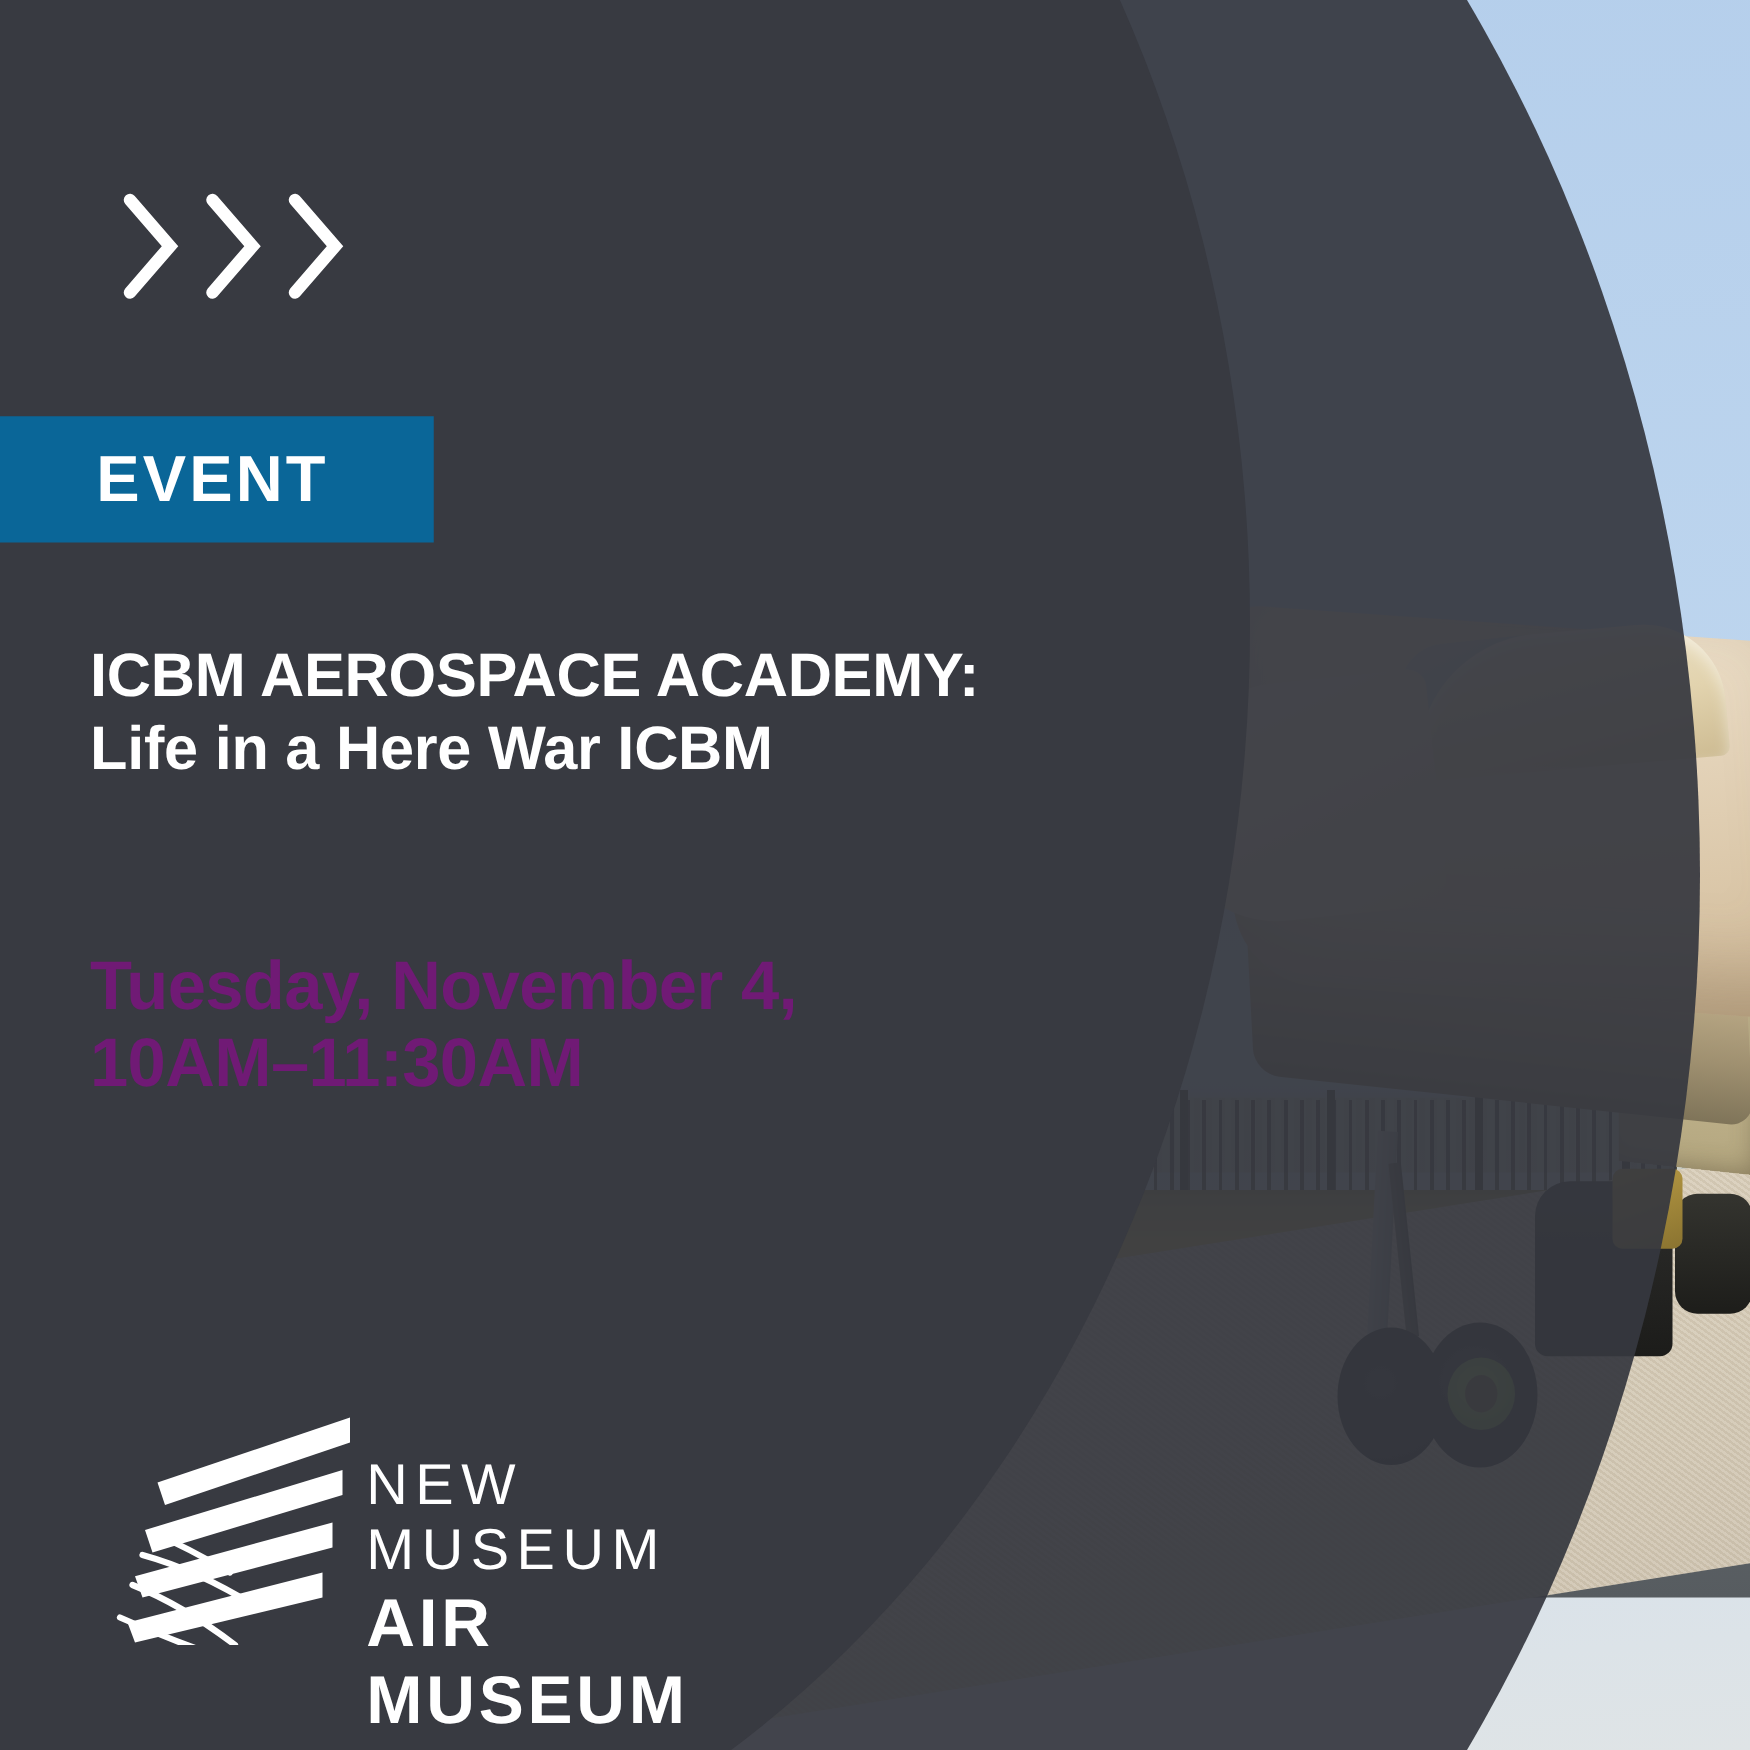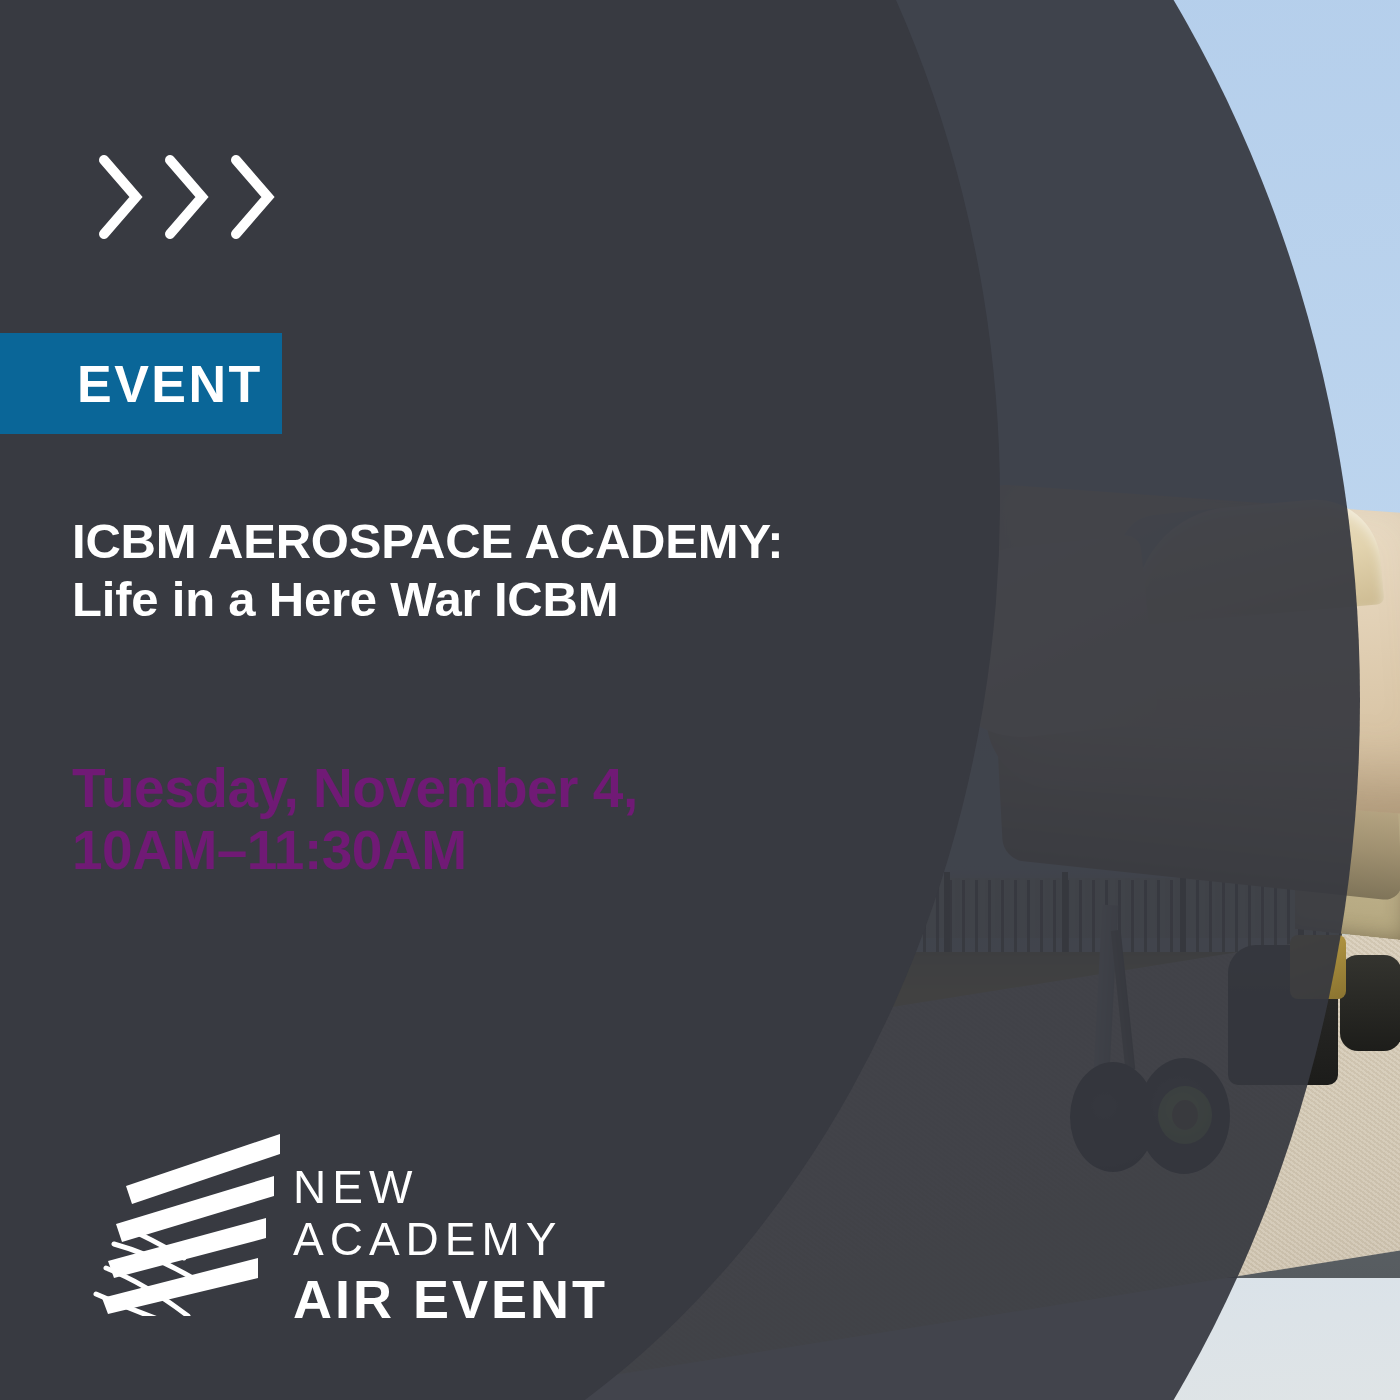--- a/index.html
+++ b/index.html
@@ -104,21 +104,21 @@
   }
 
   
   .content{position:absolute;inset:0;}
 
   .chevrons{position:absolute;left:96px;top:152px;display:flex;gap:16px;}
   .chev{width:50px;height:90px;}
   .chev svg{display:block;}
 
   .badge{
-    position:absolute;left:0;top:333px;width:282px;height:101px;
+    position:absolute;left:0;top:333px;width:347px;height:101px;
     background:#0A6698;display:flex;align-items:center;text-align:center;
   }
   .badge-label{
     color:#ffffff;font-size:52px;font-weight:bold;letter-spacing:2.5px;
     padding-left:77px;line-height:1;
   }
 
   .title{
     position:absolute;left:72px;top:513px;width:980px;
     color:#ffffff;font-weight:bold;font-size:49px;line-height:1.18;
@@ -235,19 +235,19 @@
           </g>
           <g fill="none" stroke="#ffffff" stroke-width="5" stroke-linecap="round">
             <path d="M26 118 Q70 130 118 160"></path>
             <path d="M18 142 Q58 158 100 190"></path>
             <path d="M8 168 Q44 184 78 196"></path>
             <path d="M34 100 Q62 112 96 132"></path>
           </g>
         </svg>
       </div>
       <div class="logo-text">
-        <div class="logo-line1">NEW ACADEMY</div>
-        <div class="logo-line2">AIR EVENT</div>
+        <div class="logo-line1">NEW MUSEUM</div>
+        <div class="logo-line2">AIR MUSEUM</div>
       </div>
     </div>
 
   </div>
 </div>
 
 </body></html>

